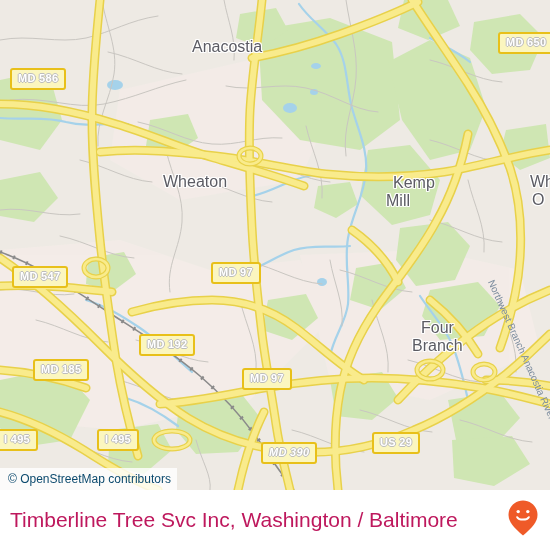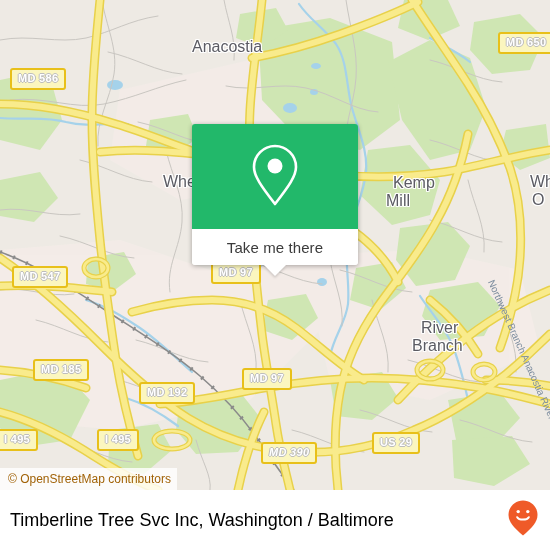--- a/index.html
+++ b/index.html
@@ -86,21 +86,21 @@
 
   
   #attribution {
     position: absolute;
     left: 0;
     bottom: 0;
     height: 22px;
     line-height: 22px;
     padding: 0 6px 0 8px;
     background: rgba(255,255,255,.80);
-    color: #a16207;
+    color: #0c4a6e;
     font-size: 12px;
     font-family: "Liberation Sans", sans-serif;
     white-space: nowrap;
   }
 
   
   #popup {
     position: absolute;
     left: 192px;
     top: 124px;
@@ -152,22 +152,22 @@
     width: 550px;
     height: 60px;
     background: #ffffff;
     display: flex;
     align-items: center;
     justify-content: space-between;
     padding: 0 12px 0 10px;
     box-sizing: border-box;
   }
   #footer-title {
-    color: #000000;
-    font-size: 18px;
+    color: #be185d;
+    font-size: 21px;
     font-family: "Liberation Sans", sans-serif;
     white-space: nowrap;
     overflow: hidden;
   }
   #brand {
     display: flex;
     align-items: center;
     flex: none;
   }
   #brand-word {
@@ -393,58 +393,44 @@
           <ellipse cx="250" cy="156" rx="11" ry="8"></ellipse>
         </g>
       </g>
     </svg>
 
     <div>
       <div class="place-label big" style="left:192px; top:38px;">Anacostia</div>
       <div class="place-label big" style="left:163px; top:173px;">Wheaton</div>
       <div class="place-label big" style="left:393px; top:174px;">Kemp</div>
       <div class="place-label big" style="left:386px; top:192px;">Mill</div>
-      <div class="place-label big" style="left:421px; top:319px;">River</div>
+      <div class="place-label big" style="left:421px; top:319px;">Four</div>
       <div class="place-label big" style="left:412px; top:337px;">Branch</div>
       <div class="place-label big" style="left:530px; top:173px;">Wh</div>
       <div class="place-label big" style="left:532px; top:191px;">O</div>
     </div>
 
     <div class="river-label" style="left:496px; top:278px; transform: rotate(66deg); transform-origin: left top;">Northwest Branch Anacostia River</div>
 
     <div>
       <div class="shield" style="left:10px;  top:68px;text-align:center;">MD 586</div>
       <div class="shield" style="left:498px; top:32px;">MD 650</div>
       <div class="shield" style="left:12px;  top:266px;">MD 547</div>
       <div class="shield" style="left:211px; top:262px;">MD 97</div>
-      <div class="shield" style="left:139px; top:334px;margin-top:48px;">MD 192</div>
+      <div class="shield" style="left:139px; top:334px;">MD 192</div>
       <div class="shield" style="left:33px;  top:359px;">MD 185</div>
       <div class="shield" style="left:242px; top:368px;">MD 97</div>
       <div class="shield" style="left:-4px;  top:429px;">I 495</div>
       <div class="shield" style="left:97px;  top:429px;">I 495</div>
       <div class="shield" style="left:261px; top:442px;font-style:italic;">MD 390</div>
       <div class="shield" style="left:372px; top:432px;">US 29</div>
     </div>
 
     <div id="attribution">© OpenStreetMap contributors</div>
 
-    <div id="popup">
-      <div id="popup-head">
-        <span>
-          <svg width="52" height="64" viewBox="0 0 52 64" xmlns="http://www.w3.org/2000/svg" aria-hidden="true">
-            <path d="M26 3 C14.4 3 5 12.4 5 24 C5 33 12 43 26 61 C40 43 47 33 47 24 C47 12.4 37.6 3 26 3 Z" fill="none" stroke="#ffffff" stroke-width="2.6" stroke-linejoin="round"></path>
-            <circle cx="26" cy="23" r="7.5" fill="#ffffff"></circle>
-          </svg>
-        </span>
-      </div>
-      <div id="popup-body">
-        <span id="popup-label">Take me there</span>
-      </div>
-      <div id="popup-tail"></div>
-    </div>
 
   </div>
 
   <div id="footer">
     <div id="footer-title">Timberline Tree Svc Inc, Washington / Baltimore</div>
     <div id="brand">
       <span>
         <svg width="30" height="36" viewBox="0 0 30 36" xmlns="http://www.w3.org/2000/svg" aria-hidden="true">
           <path d="M15 0.5 C6.9 0.5 0.5 6.9 0.5 15 C0.5 22 6 28 15 35.5 C24 28 29.5 22 29.5 15 C29.5 6.9 23.1 0.5 15 0.5 Z" fill="#ef5a28"></path>
           <circle cx="10.2" cy="11.6" r="1.7" fill="#ffffff"></circle>

